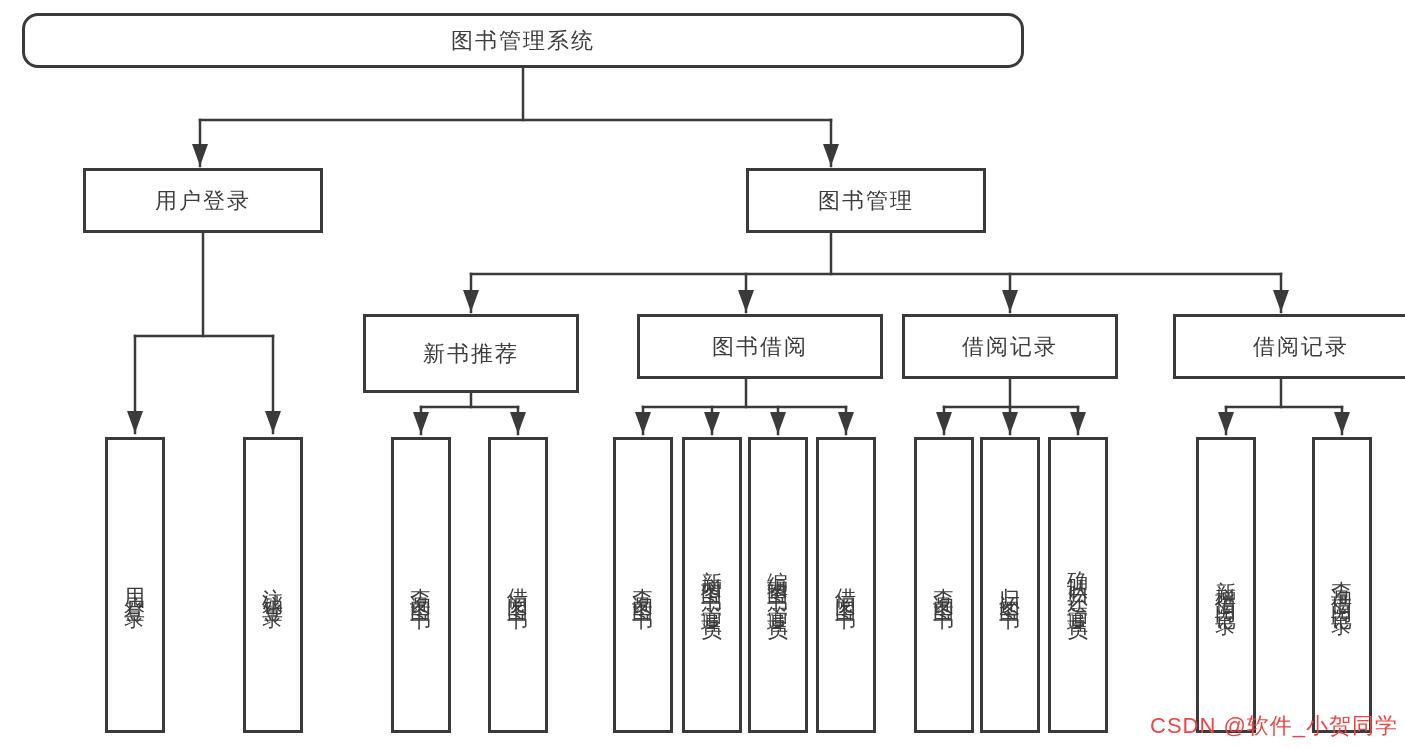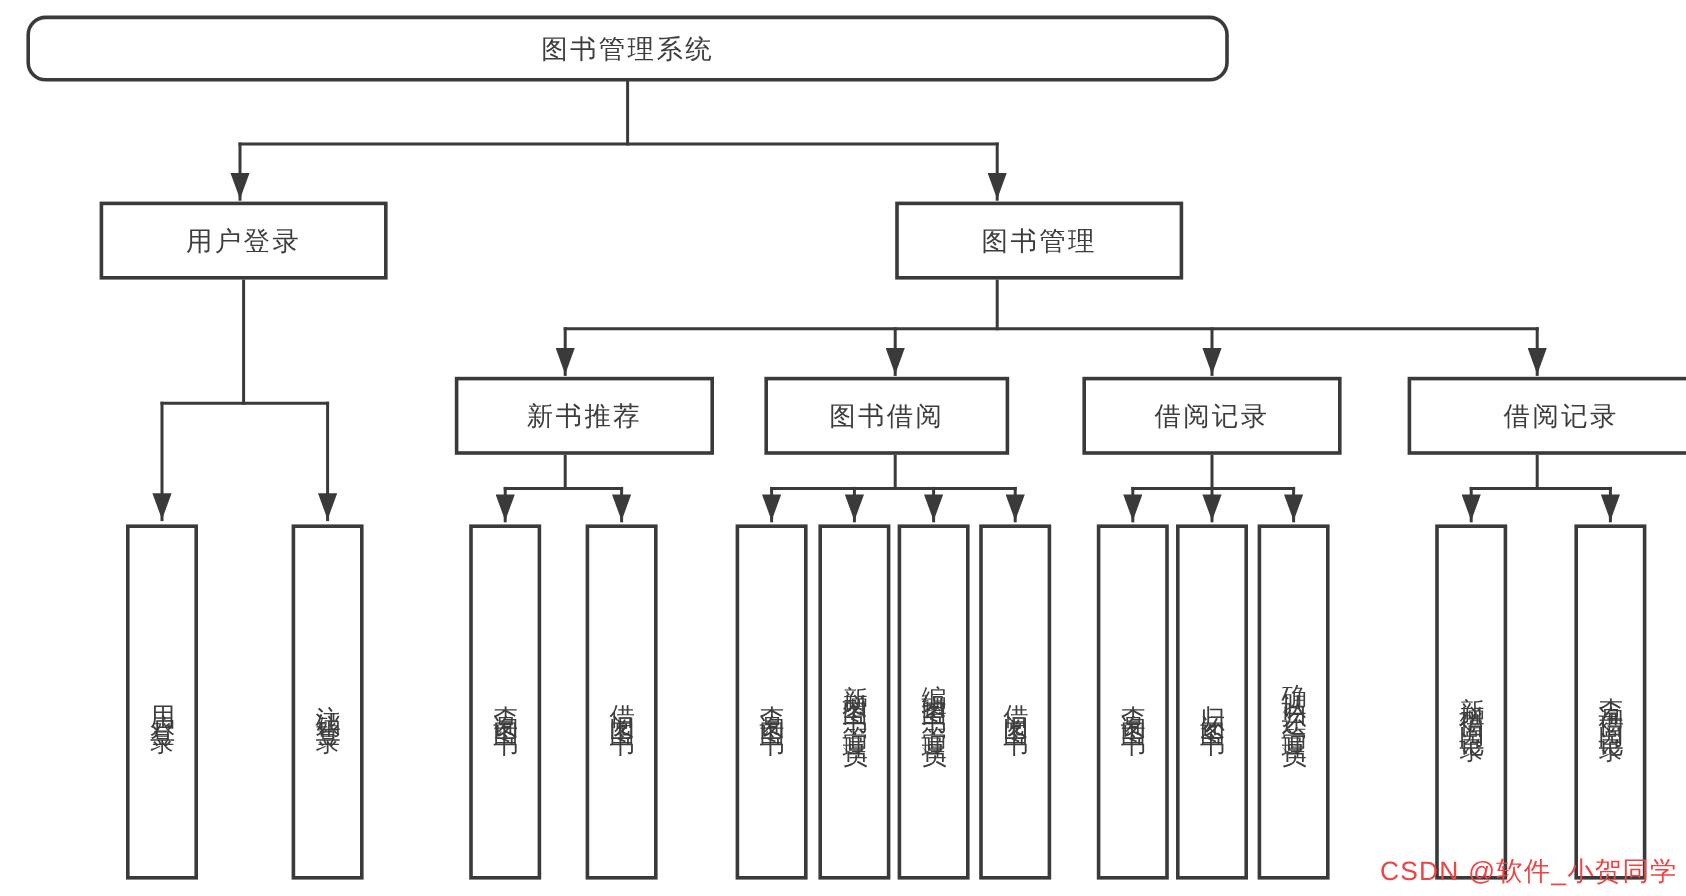--- a/index.html
+++ b/index.html
@@ -75,22 +75,22 @@
       <path d="M1226,407 V434" marker-end="url(#arrow)"></path>
       <path d="M1342,407 V434" marker-end="url(#arrow)"></path>
     </g>
   </svg>
 
   <div class="box h" style="left:22px;top:13px;width:1002px;height:55px;border-radius:16px;">图书管理系统</div>
 
   <div class="box h" style="left:83px;top:168px;width:240px;height:65px;">用户登录</div>
   <div class="box h" style="left:711px;top:168px;width:240px;height:65px;margin-left:35px;">图书管理</div>
 
-  <div class="box h" style="left:363px;top:314px;width:216px;height:65px;margin-left:16px;">新书推荐</div>
-  <div class="box h" style="left:637px;top:314px;width:204px;height:65px;">图书借阅</div>
+  <div class="box h" style="left:363px;top:314px;width:216px;height:79px;">新书推荐</div>
+  <div class="box h" style="left:637px;top:314px;width:246px;height:65px;">图书借阅</div>
   <div class="box h" style="left:902px;top:314px;width:216px;height:65px;">借阅记录</div>
   <div class="box h" style="left:1173px;top:314px;width:256px;height:65px;">借阅记录</div>
 
   <div class="box v" style="left:105px;top:437px;width:60px;height:296px;">
     <span>用户登录</span>
   </div>
   <div class="box v" style="left:243px;top:437px;width:60px;height:296px;">
     <span>注销登录</span>
   </div>
 

